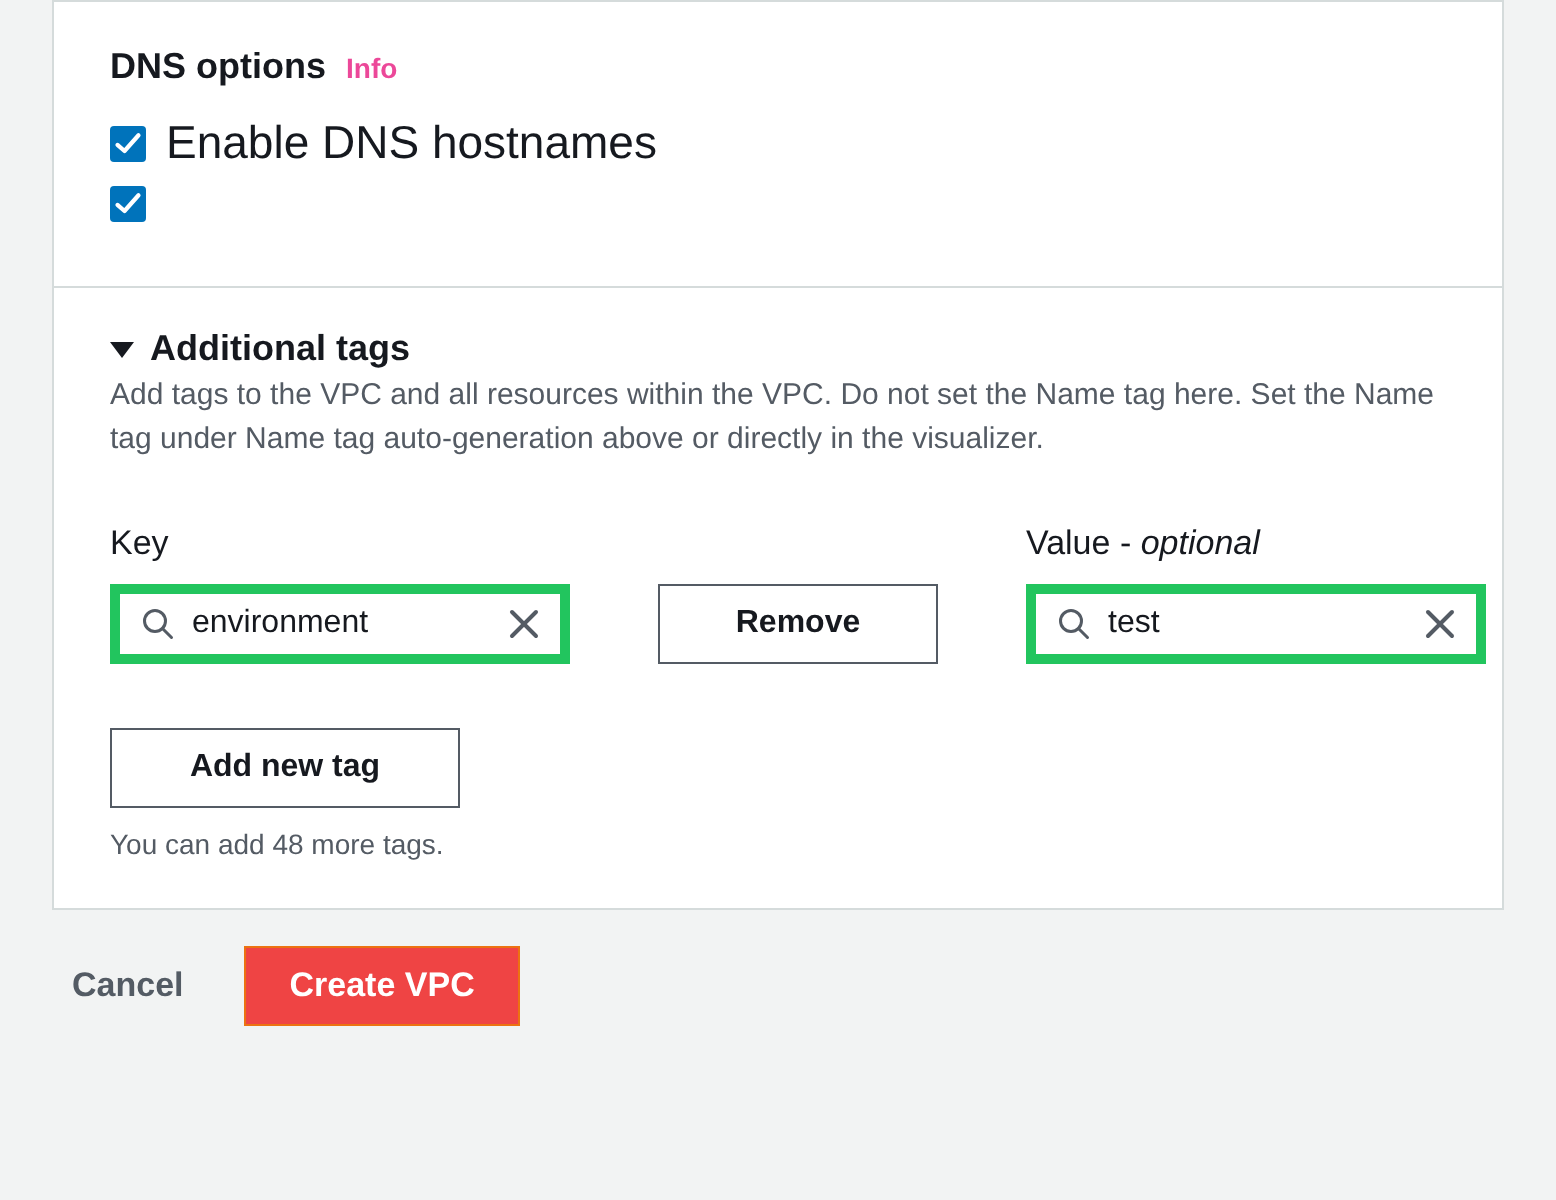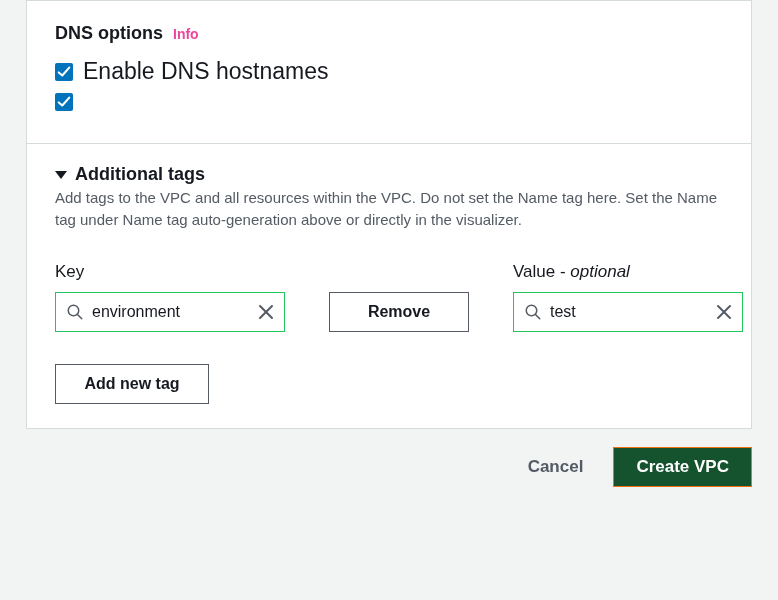--- a/index.html
+++ b/index.html
@@ -90,21 +90,21 @@
     .tag-col-label {
       font-size: 17px;
       color: #16191f;
       margin-bottom: 10px;
     }
     .tag-col-label em { font-style: italic; }
     .tag-input-wrap {
       position: relative;
       width: 230px;
       height: 40px;
-      border: 1px solid #22c55e;
+      border: 5px solid #22c55e;
       display: flex;
       align-items: center;
       padding: 0 36px 0 36px;
       background: #fff;
     }
     .tag-input-wrap .search-icon {
       position: absolute;
       left: 10px;
       width: 18px; height: 18px;
     }
@@ -130,44 +130,43 @@
       color: #16191f;
       font-weight: 700;
       font-size: 16px;
       padding: 0 22px;
       cursor: pointer;
       display: inline-flex;
       align-items: center;
       justify-content: center;
     }
     .btn-remove { width: 140px; }
-    .btn-add { margin-top: 32px; width: 154px; }
+    .btn-add { margin-top: 32px; width: 175px; }
     .tag-hint {
       color: #545b64;
       font-size: 14px;
       margin-top: 10px;
     }
     .footer {
       display: flex;
-      justify-content: flex-end;
       align-items: center;
       gap: 20px;
       padding: 18px 26px 18px 26px;
     }
     .btn-cancel {
       background: transparent;
       border: none;
       color: #545b64;
       font-weight: 700;
       font-size: 17px;
       cursor: pointer;
       padding: 8px 10px;
     }
     .btn-primary {
-      background: #14532d;
+      background: #ef4444;
       border: 1px solid #ec7211;
       color: #fff;
       font-weight: 700;
       font-size: 17px;
       padding: 0 22px;
       height: 40px;
       cursor: pointer;
       display: inline-flex;
       align-items: center;
       justify-content: center;
@@ -242,20 +241,21 @@
           <input class="tag-input" type="text" value="test" style="">
           <svg class="clear-icon" viewBox="0 0 16 16">
               <line x1="2" y1="2" x2="14" y2="14" stroke="#545b64" stroke-width="2" stroke-linecap="round"></line>
               <line x1="14" y1="2" x2="2" y2="14" stroke="#545b64" stroke-width="2" stroke-linecap="round"></line>
             </svg>
         </div>
       </div>
     </div>
 
     <button class="btn btn-add">Add new tag</button>
+    <div class="tag-hint">You can add 48 more tags.</div>
   </div>
 
 </div>
 
 <div class="footer">
   <button class="btn-cancel">Cancel</button>
   <button class="btn-primary">Create VPC</button>
 </div>
 
 </body></html>

